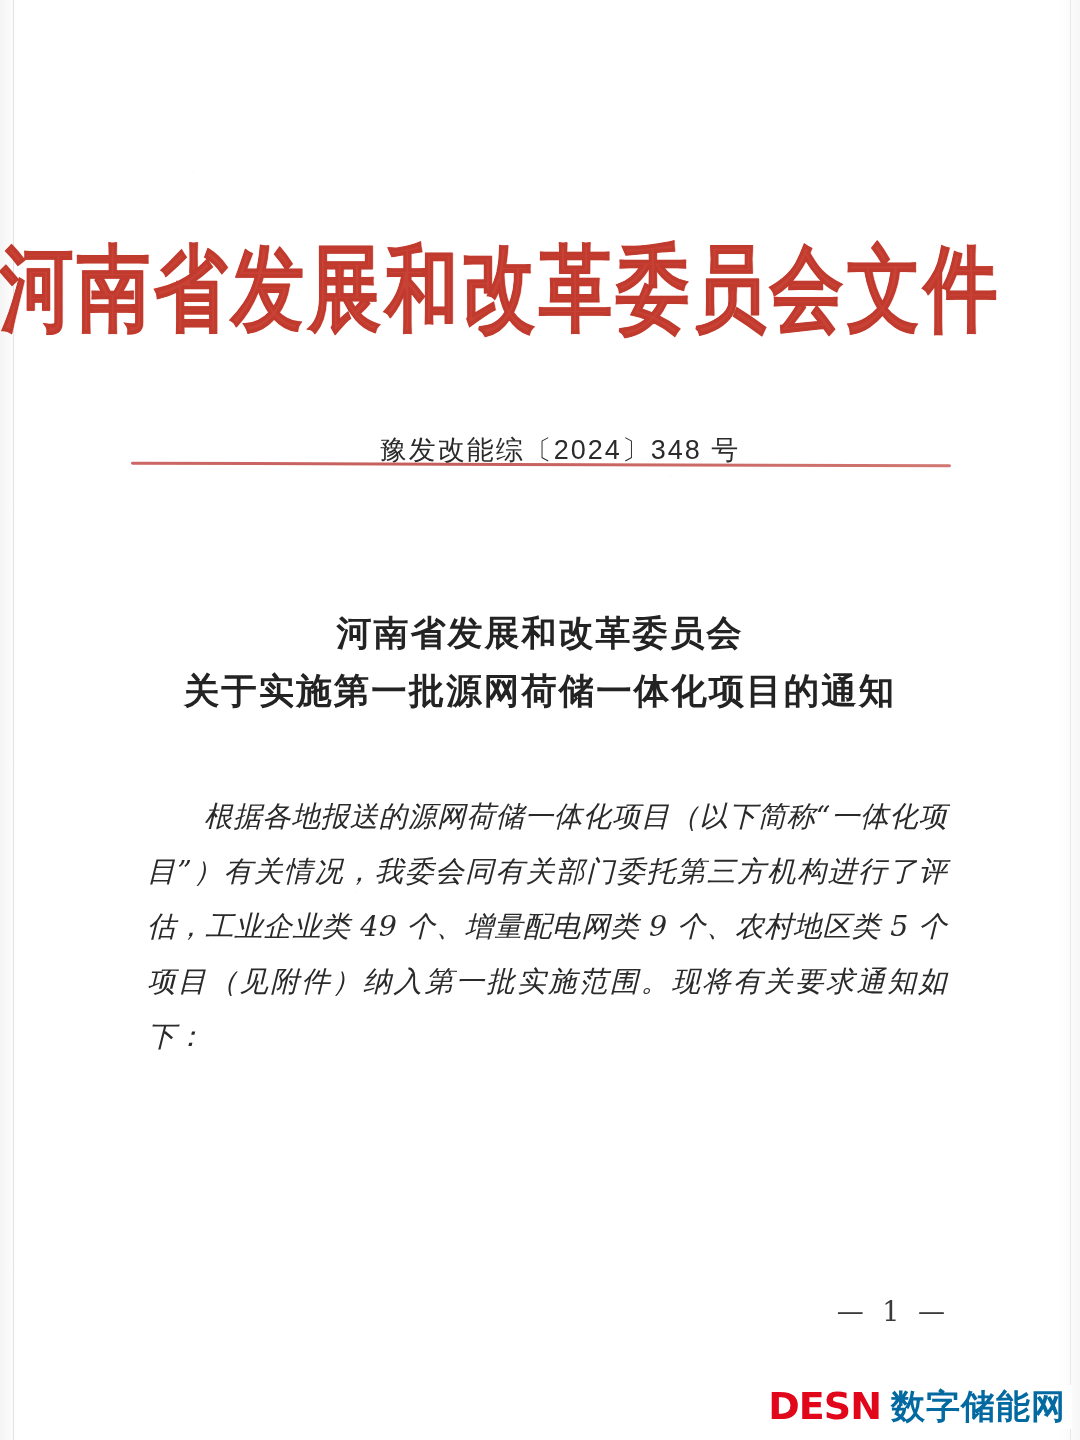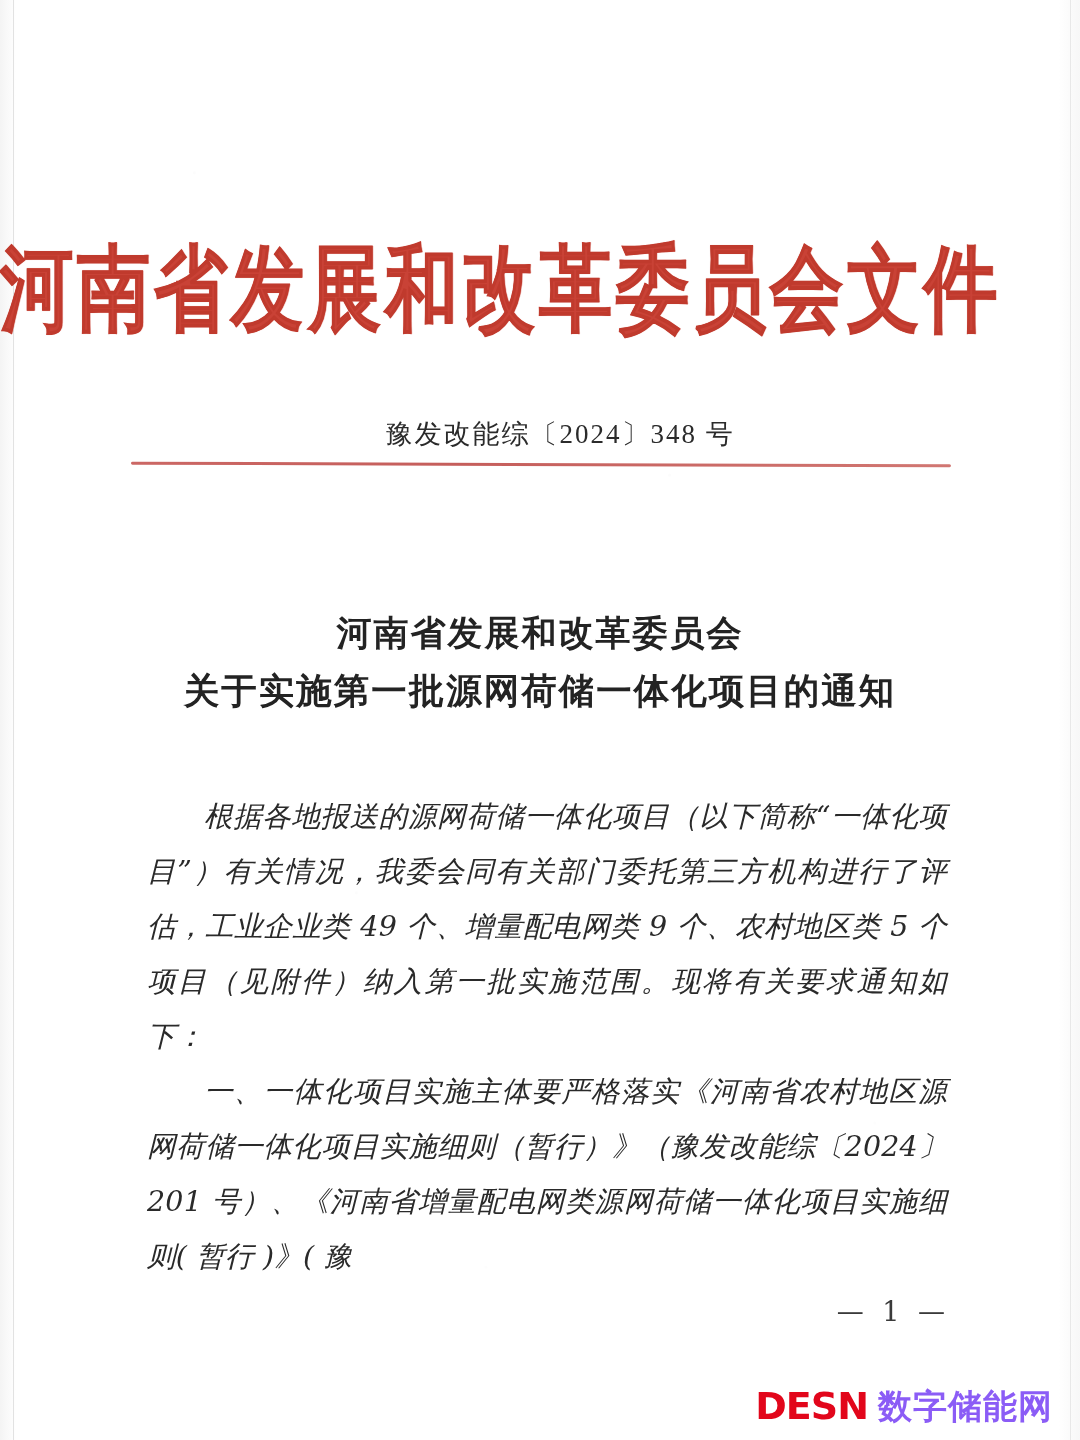--- a/index.html
+++ b/index.html
@@ -66,23 +66,23 @@
       1px 0 0 rgba(201,66,54,.30);
     -webkit-text-stroke:0.7px #c03a2d;
     transform:scaleY(1.28);
     transform-origin:center top;
   }
 
   
   #doc-number {
     position:absolute;
     left:0; right:0;
-    top:416px;
+    top:432px;
     text-align:center;
-    font-family:Liberation Serif, serif;
+    font-family:Liberation Sans, sans-serif;
     font-size:27px;
     letter-spacing:2px;
     color:#2b2b2b;
     padding-left:40px;
   }
 
   
   #red-rule {
     position:absolute;
     left:131px;
@@ -137,42 +137,42 @@
     top:1296px;
     font-family:"DejaVu Serif", serif;
     font-size:27px;
     letter-spacing:5px;
     color:#3a3a3a;
   }
 
   
   #watermark {
     position:absolute;
-    right:21px;
+    right:8px;
     top:1385px;
     display:flex;
     align-items:center;
     gap:10px;
     background:#ffffff;
     padding:2px 6px 4px 10px;
   }
   #watermark-latin {
     font-family:"DejaVu Sans", sans-serif;
     font-weight:800;
     font-size:38px;
     letter-spacing:-1px;
     color:#e2061b;
     line-height:1;
   }
   #watermark-cjk {
     font-family:"DejaVu Sans", sans-serif;
     font-weight:700;
     font-size:34px;
     letter-spacing:1px;
-    color:#8b5cf6;
+    color:#0369a1;
     line-height:1;
   }
 </style>
 </head>
 <body>
 
 <div id="page-sheet">
 
   <div id="scan-edge-left"></div>
   <div id="scan-edge-right"></div>
@@ -186,21 +186,20 @@
 
   <div id="red-rule"></div>
 
   <div id="doc-title">
     <div class="title-line line-1">河南省发展和改革委员会</div>
     <div class="title-line line-2">关于实施第一批源网荷储一体化项目的通知</div>
   </div>
 
   <div id="body-text">
     <p class="para indent">根据各地报送的源网荷储一体化项目（以下简称“一体化项目”）有关情况，我委会同有关部门委托第三方机构进行了评估，工业企业类 49 个、增量配电网类 9 个、农村地区类 5 个项目（见附件）纳入第一批实施范围。现将有关要求通知如下：</p>
-    <p class="para indent">一、一体化项目实施主体要严格落实《河南省农村地区源网荷储一体化项目实施细则（暂行）》（豫发改能综〔2024〕201 号）、《河南省增量配电网类源网荷储一体化项目实施细则( 暂行 )》( 豫</p>
   </div>
 
   <div id="page-number">— 1 —</div>
 
   <div id="watermark">
     <span id="watermark-latin">DESN</span>
     <span id="watermark-cjk">数字储能网</span>
   </div>
 
 </div>

